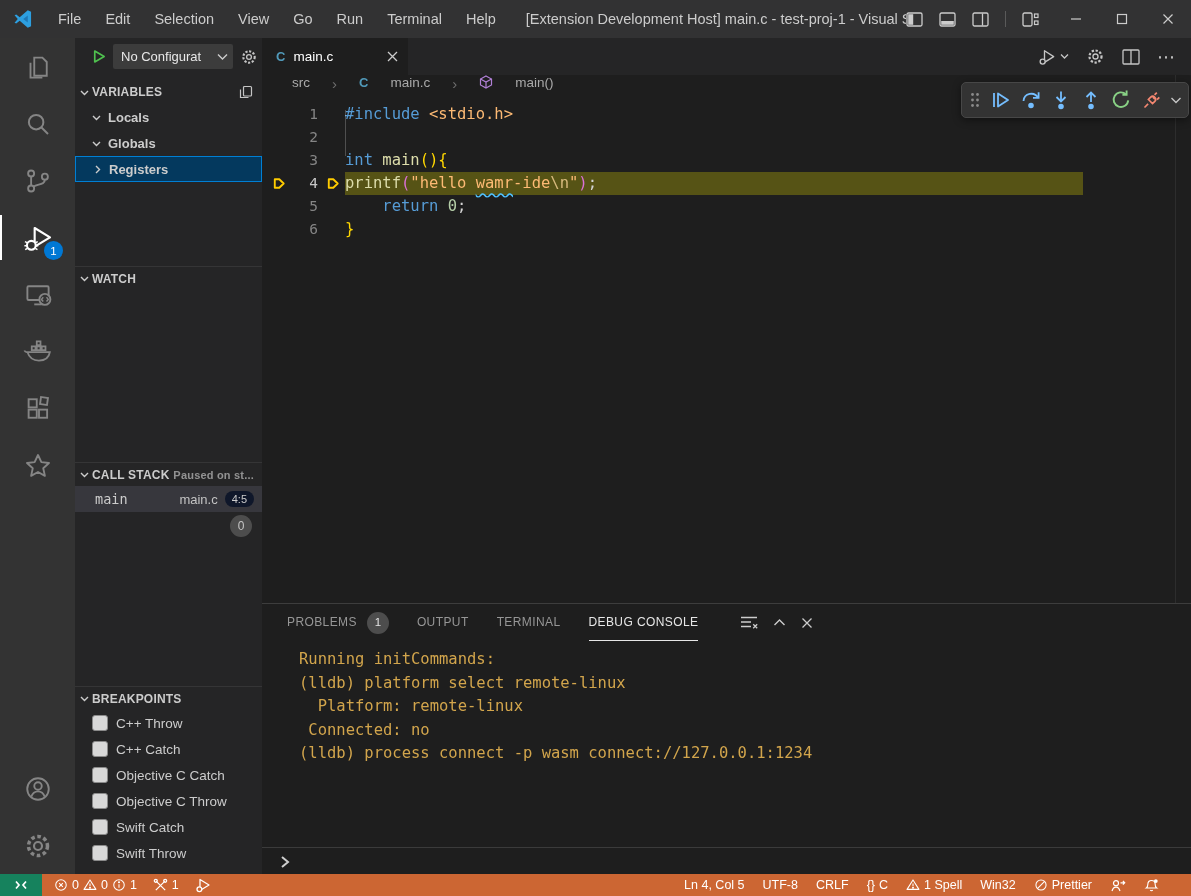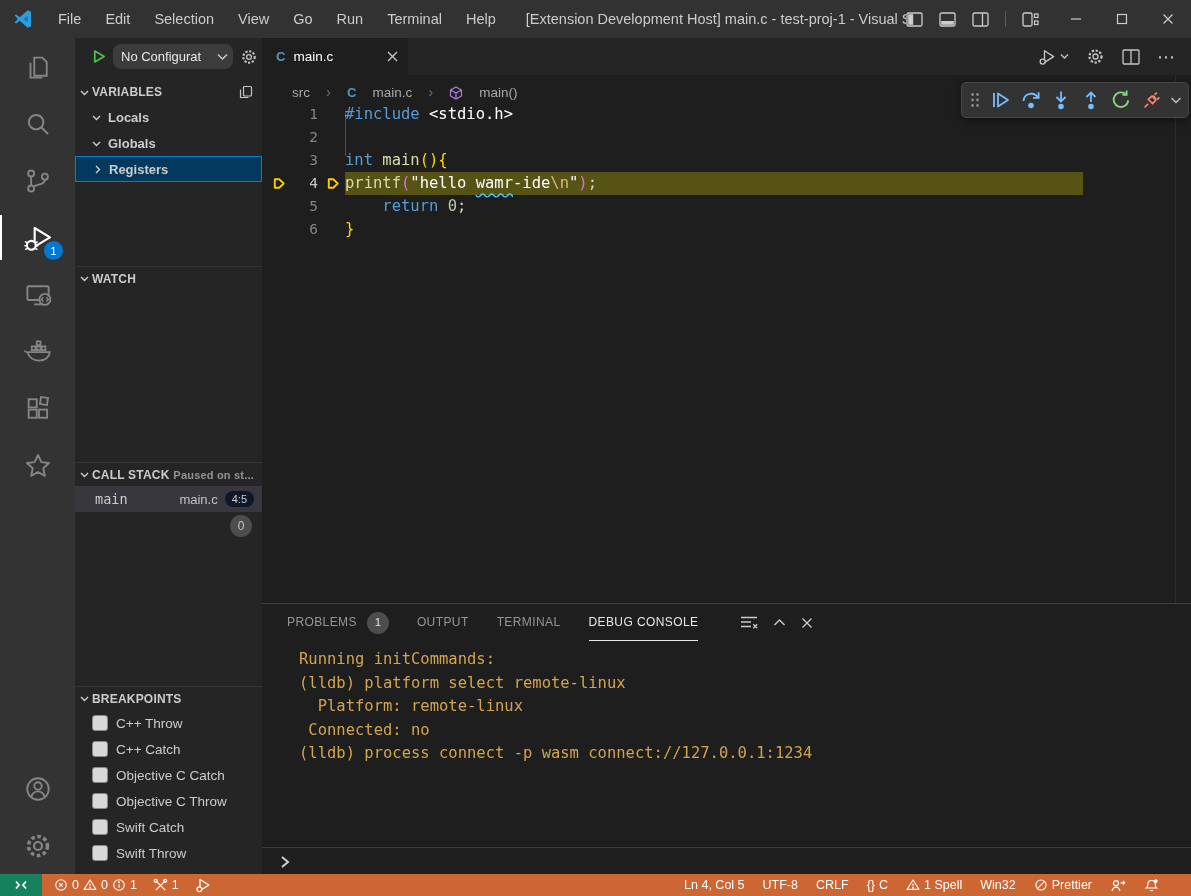--- a/index.html
+++ b/index.html
@@ -25,21 +25,21 @@
   .act-cell { height:57px; position:relative; display:flex; align-items:center; justify-content:center; }
   .act-cell.active::before { content:""; position:absolute; left:0; top:6px; bottom:6px; width:2px; background:#ffffff; }
   .act-badge { position:absolute; right:12px; bottom:6px; width:19px; height:19px; border-radius:50%;
                background:#0078d4; color:#fff; font-size:11.5px; display:flex; align-items:center; justify-content:center; }
   .act-spacer { flex:1; }
 
   
   .sidebar { width:187px; background:#252526; color:#cccccc; display:flex; flex-direction:column; font-size:13.5px; }
   .dbg-header { height:37px; display:flex; align-items:center; padding:0 4px 0 16px; gap:7px; }
   .cfg-dd { background:#3c3c3c; height:25px; flex:1; display:flex; align-items:center; padding:0 5px 0 8px;
-            font-size:13px; color:#e8e8e8; border-radius:8px; white-space:nowrap; overflow:hidden; }
+            font-size:13px; color:#e8e8e8; border-radius:2px; white-space:nowrap; overflow:hidden; }
   .cfg-dd .chev { margin-left:auto; }
   .sec-h { height:24px; display:flex; align-items:center; font-weight:bold; font-size:12px; letter-spacing:.2px;
            padding:0 8px 0 4px; gap:2px; border-top:1px solid rgba(128,128,128,.18); }
   .sec-h .right { margin-left:auto; }
   .tree-row { height:26px; display:flex; align-items:center; padding-left:16px; gap:6px; font-weight:bold; font-size:13px; }
   .tree-row.selected { background:#04395e; border:1px solid #007fd4; }
   .spacer-v84 { height:84px; } .spacer-v172 { height:172px; } .spacer-v146 { height:146px; }
   .paused { margin-left:auto; font-size:11px; font-weight:bold; color:rgba(204,204,204,.65); white-space:nowrap; }
   .frame-row { height:26px; background:#37373d; display:flex; align-items:center; padding:0 8px 0 20px; }
   .frame-name { font-family:"DejaVu Sans Mono", monospace; font-size:13.5px; }
@@ -53,37 +53,37 @@
 
   
   .centercol { width:929px; display:flex; flex-direction:column; }
 
   .editor { height:565px; position:relative; background:#1e1e1e; }
   .tabbar { height:37px; background:#252526; display:flex; align-items:stretch; }
   .tab { width:146px; background:#1e1e1e; display:flex; align-items:center; padding:0 10px 0 14px; gap:8px; }
   .tab-label { color:#ffffff; font-size:13.5px; }
   .tab-actions { margin-left:auto; display:flex; align-items:center; gap:17px; padding-right:16px; color:#c5c5c5; }
   .cicon { color:#519aba; font-weight:bold; font-size:13px; font-family:"Liberation Sans",sans-serif; }
-  .breadcrumbs { height:25px; display:flex; align-items:flex-end; padding-left:30px; gap:16px;
+  .breadcrumbs { height:25px; display:flex; align-items:flex-start; padding-left:30px; gap:22px;
                  color:#a9a9a9; font-size:13.5px; }
   .bc-sep { color:#6e6e6e; font-size:15px; }
 
   .codearea { position:relative; padding-top:3px; font-family:"DejaVu Sans Mono", monospace; font-size:15.5px; }
   .code-line { height:23px; line-height:23px; display:flex; position:relative; }
   .glyph { width:34px; flex:0 0 34px; padding-left:9px; }
   .glyph svg { margin-top:4px; }
   .lnum { width:22px; flex:0 0 22px; text-align:right; color:#858585; font-size:14.5px; }
   .lnum.active { color:#c6c6c6; }
   .ltext { margin-left:27px; white-space:pre; position:relative; color:#d4d4d4; }
   .line-hl { position:absolute; left:83px; width:738px; top:0; height:23px; background:#565315; }
   .code-line.current .ltext { margin-left:0; }
   .inline-arrow { display:inline-block; width:27px; vertical-align:top; }
   .inline-arrow svg { margin:4px 0 0 7px; }
   .indent-guide { position:absolute; left:83px; top:72px; height:46px; border-left:1px solid rgba(255,255,255,.22); }
-  .tk-kw{color:#569cd6}.tk-fn{color:#dcdcaa}.tk-str{color:#ffffff}.tk-esc{color:#d7ba7d}
+  .tk-kw{color:#569cd6}.tk-fn{color:#dcdcaa}.tk-str{color:#fdba74}.tk-esc{color:#d7ba7d}
   .tk-num{color:#b5cea8}.tk-fg{color:#d4d4d4}.tk-b1{color:#ffd700}.tk-b2{color:#da70d6}
   .tk-sq{text-decoration:underline; text-decoration-style:wavy; text-decoration-color:#4fc1ff; text-underline-offset:4px; text-decoration-skip-ink:none;}
   .scroll-strip { position:absolute; right:0; top:37px; bottom:0; width:16px; border-left:1px solid rgba(255,255,255,.07); }
 
   .debug-toolbar { position:absolute; top:44px; right:2px; width:228px; height:36px; background:#333333;
                    border:1px solid #474747; border-radius:5px; box-shadow:0 2px 8px rgba(0,0,0,.45);
                    display:flex; align-items:center; justify-content:space-evenly; z-index:5; }
 
   
   .panel { height:271px; border-top:1px solid rgba(204,204,204,.18); background:#1e1e1e; position:relative; }

